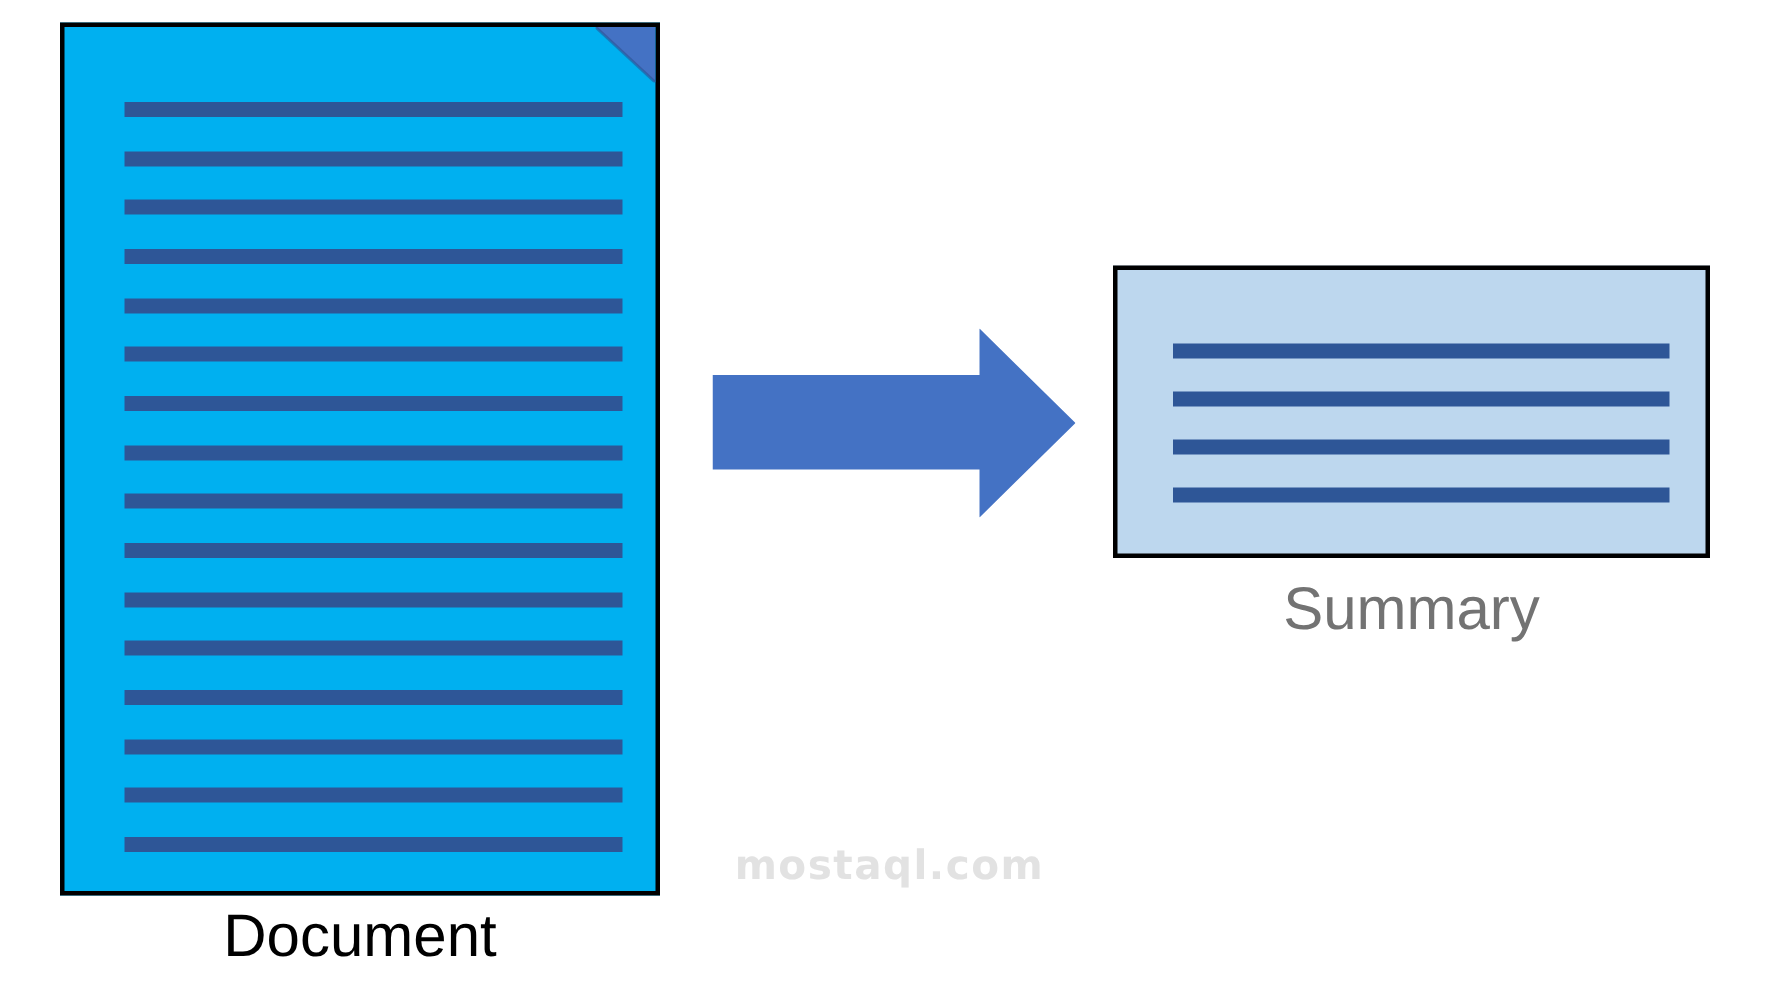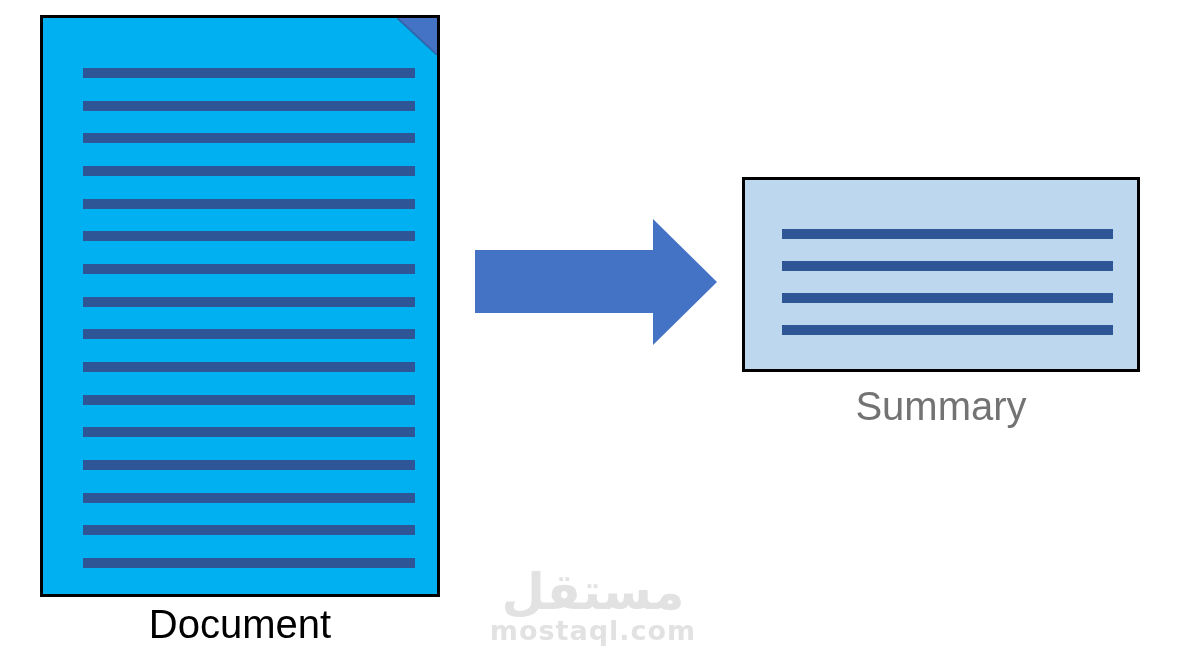--- a/index.html
+++ b/index.html
@@ -89,17 +89,16 @@
     <div class="sum-lines" style="--line-color: #2E5697;">
         <div class="text-line"></div>
         <div class="text-line"></div>
         <div class="text-line"></div>
         <div class="text-line"></div>
       </div>
   </div>
   <div class="sum-label">Summary</div>
 
   <div class="watermark" style="color: rgb(226, 226, 226);">
-    <div class="wm-logo">مستقل</div>
     <div class="wm-site">mostaql.com</div>
   </div>
 
 </div>
 
 </body></html>

